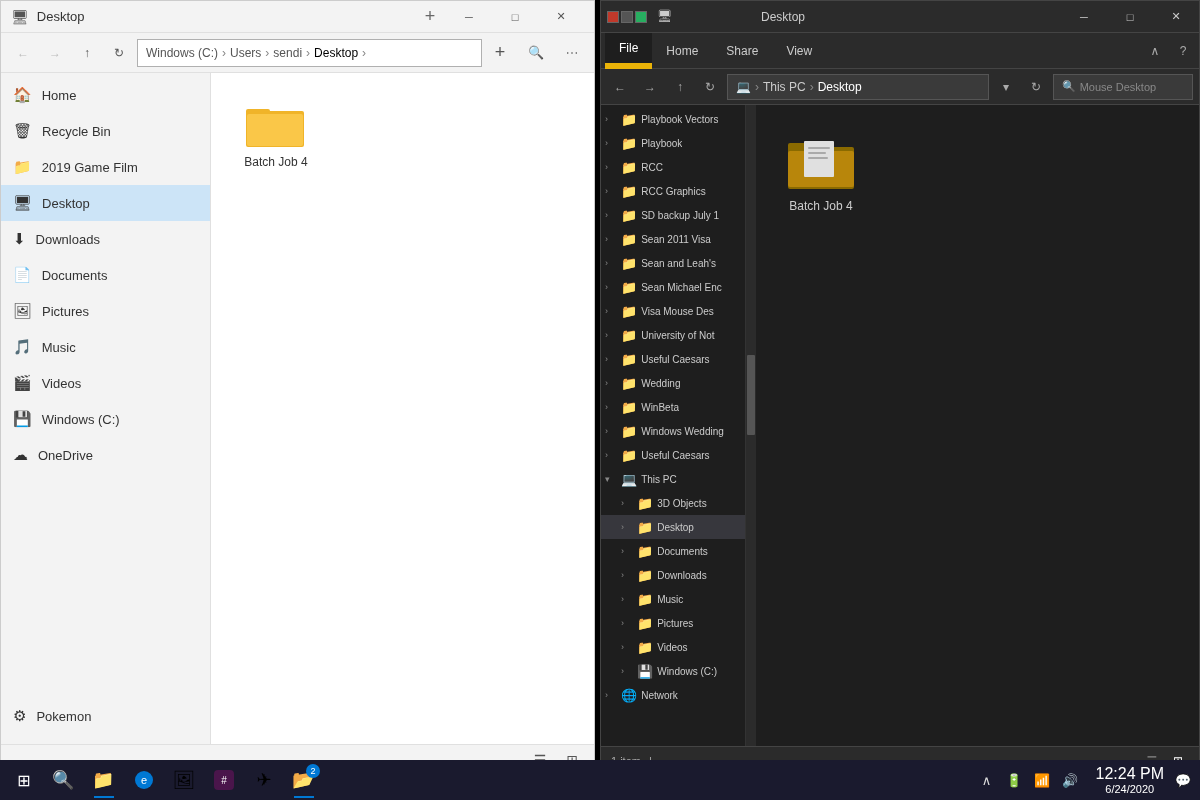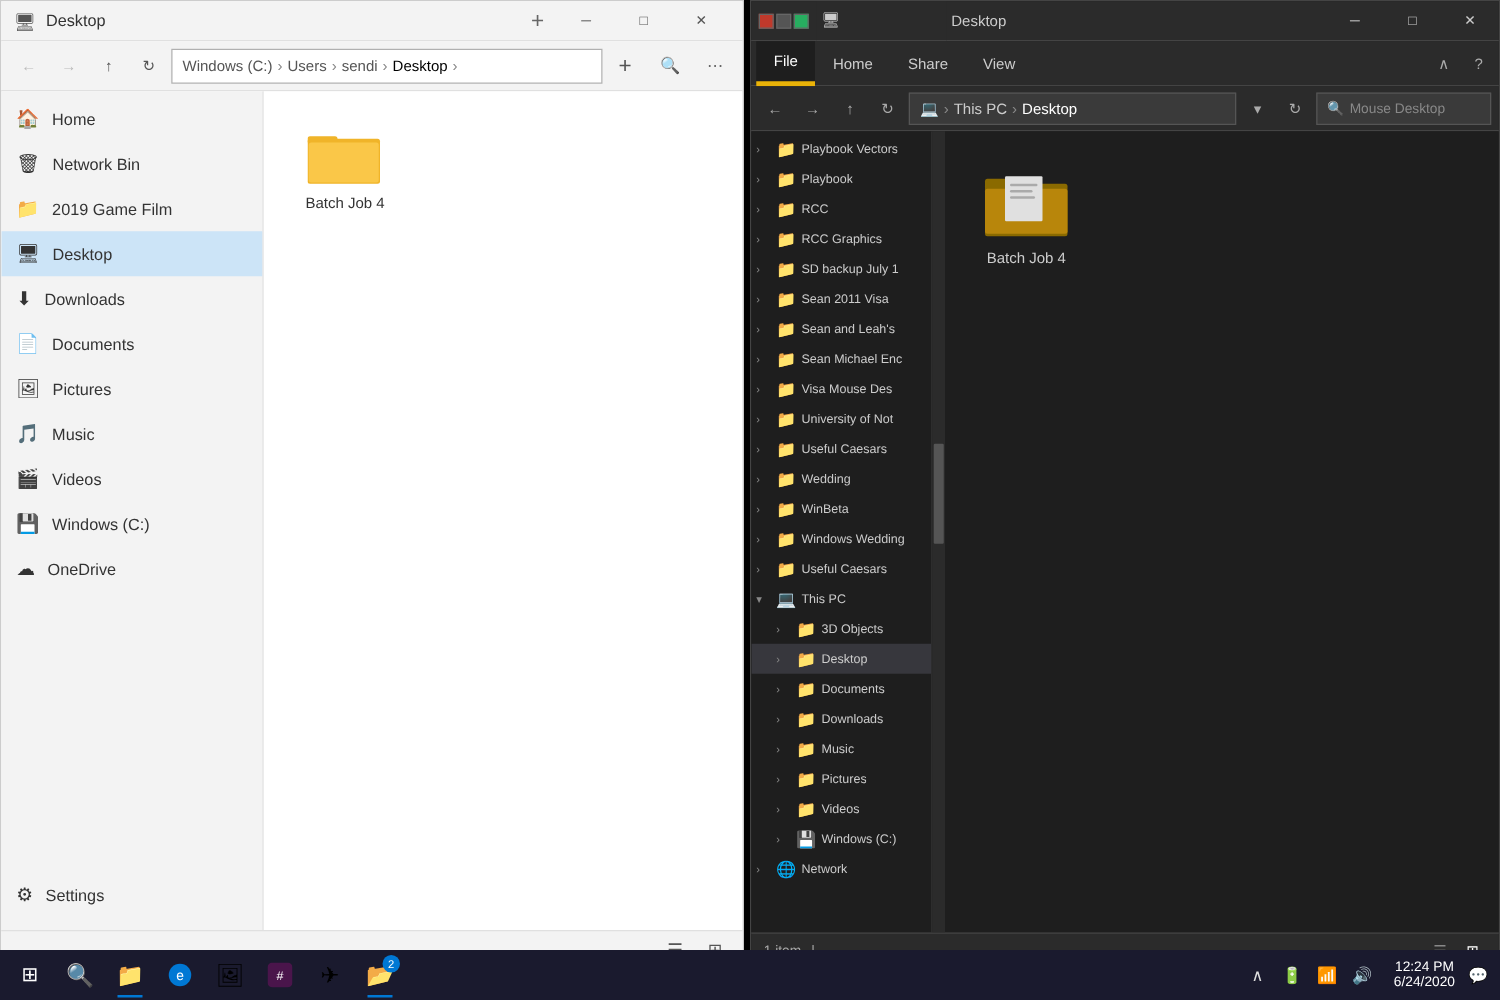--- a/index.html
+++ b/index.html
@@ -162,21 +162,21 @@
     }
     .ribbon-tab {
       height: 36px;
       padding: 0 14px;
       display: flex;
       align-items: center;
       font-size: 12px;
       color: #ccc;
       cursor: pointer;
     }
-    .ribbon-tab.active { background: #1e1e1e; color: #fff; border-bottom: 4px solid #eab308; }
+    .ribbon-tab.active { background: #1e1e1e; color: #fff; border-bottom: 6px solid #eab308; }
     .ribbon-right { margin-left: auto; display: flex; align-items: center; gap: 4px; }
     .ribbon-icon-btn { width: 24px; height: 24px; display: flex; align-items: center; justify-content: center; font-size: 12px; color: #aaa; cursor: pointer; }
 
     
     .dark-address-bar {
       height: 36px;
       background: #2b2b2b;
       display: flex;
       align-items: center;
       padding: 0 6px;
@@ -309,21 +309,21 @@
       color: #fff;
       font-size: 9px;
       width: 14px; height: 14px;
       border-radius: 50%;
       display: flex; align-items: center; justify-content: center;
     }
     .taskbar-separator { flex: 1; }
     .taskbar-system { display: flex; align-items: center; padding: 0 6px; gap: 2px; }
     .sys-icon { width: 26px; height: 40px; display: flex; align-items: center; justify-content: center; font-size: 13px; color: #ddd; cursor: pointer; }
     .taskbar-clock { display: flex; flex-direction: column; align-items: center; justify-content: center; padding: 0 6px; cursor: pointer; }
-    .clock-time { font-size: 11px; color: #fff; }
+    .clock-time { font-size: 16px; color: #fff; }
     .clock-date { font-size: 11px; color: #fff; }
     .taskbar-notif { width: 26px; height: 40px; display: flex; align-items: center; justify-content: center; font-size: 13px; color: #ddd; cursor: pointer; }
 
     
     .taskbar-icon.active::after {
       content: '';
       position: absolute;
       bottom: 2px;
       left: 50%;
       transform: translateX(-50%);
@@ -367,21 +367,21 @@
 
   <div class="explorer-body">
 
     <div class="left-nav">
       <div class="nav-item">
         <span class="nav-icon">🏠</span>
         <span>Home</span>
       </div>
       <div class="nav-item">
         <span class="nav-icon">🗑</span>
-        <span>Network Bin</span>
+        <span>Recycle Bin</span>
       </div>
       <div class="nav-item">
         <span class="nav-icon">📁</span>
         <span>2019 Game Film</span>
       </div>
       <div class="nav-item active">
         <span class="nav-icon">🖥</span>
         <span>Desktop</span>
       </div>
       <div class="nav-item">
@@ -408,21 +408,21 @@
         <span class="nav-icon">💾</span>
         <span>Windows (C:)</span>
       </div>
       <div class="nav-item">
         <span class="nav-icon">☁</span>
         <span>OneDrive</span>
       </div>
       <div style="flex:1"></div>
       <div class="nav-item" style="margin-top: auto; position: absolute; bottom: 40px; width: 209px;">
         <span class="nav-icon">⚙</span>
-        <span>Settings</span>
+        <span>Pokemon</span>
       </div>
     </div>
 
     <div class="content-area">
       <div class="folder-item">
         <div class="folder-icon">
           <svg viewBox="0 0 60 48" xmlns="http://www.w3.org/2000/svg">
             <rect x="0" y="10" width="58" height="36" rx="2" fill="#f0b429"></rect>
             <rect x="0" y="8" width="24" height="6" rx="2" fill="#f0b429"></rect>
             <rect x="1" y="13" width="56" height="32" rx="2" fill="#fac748"></rect>

